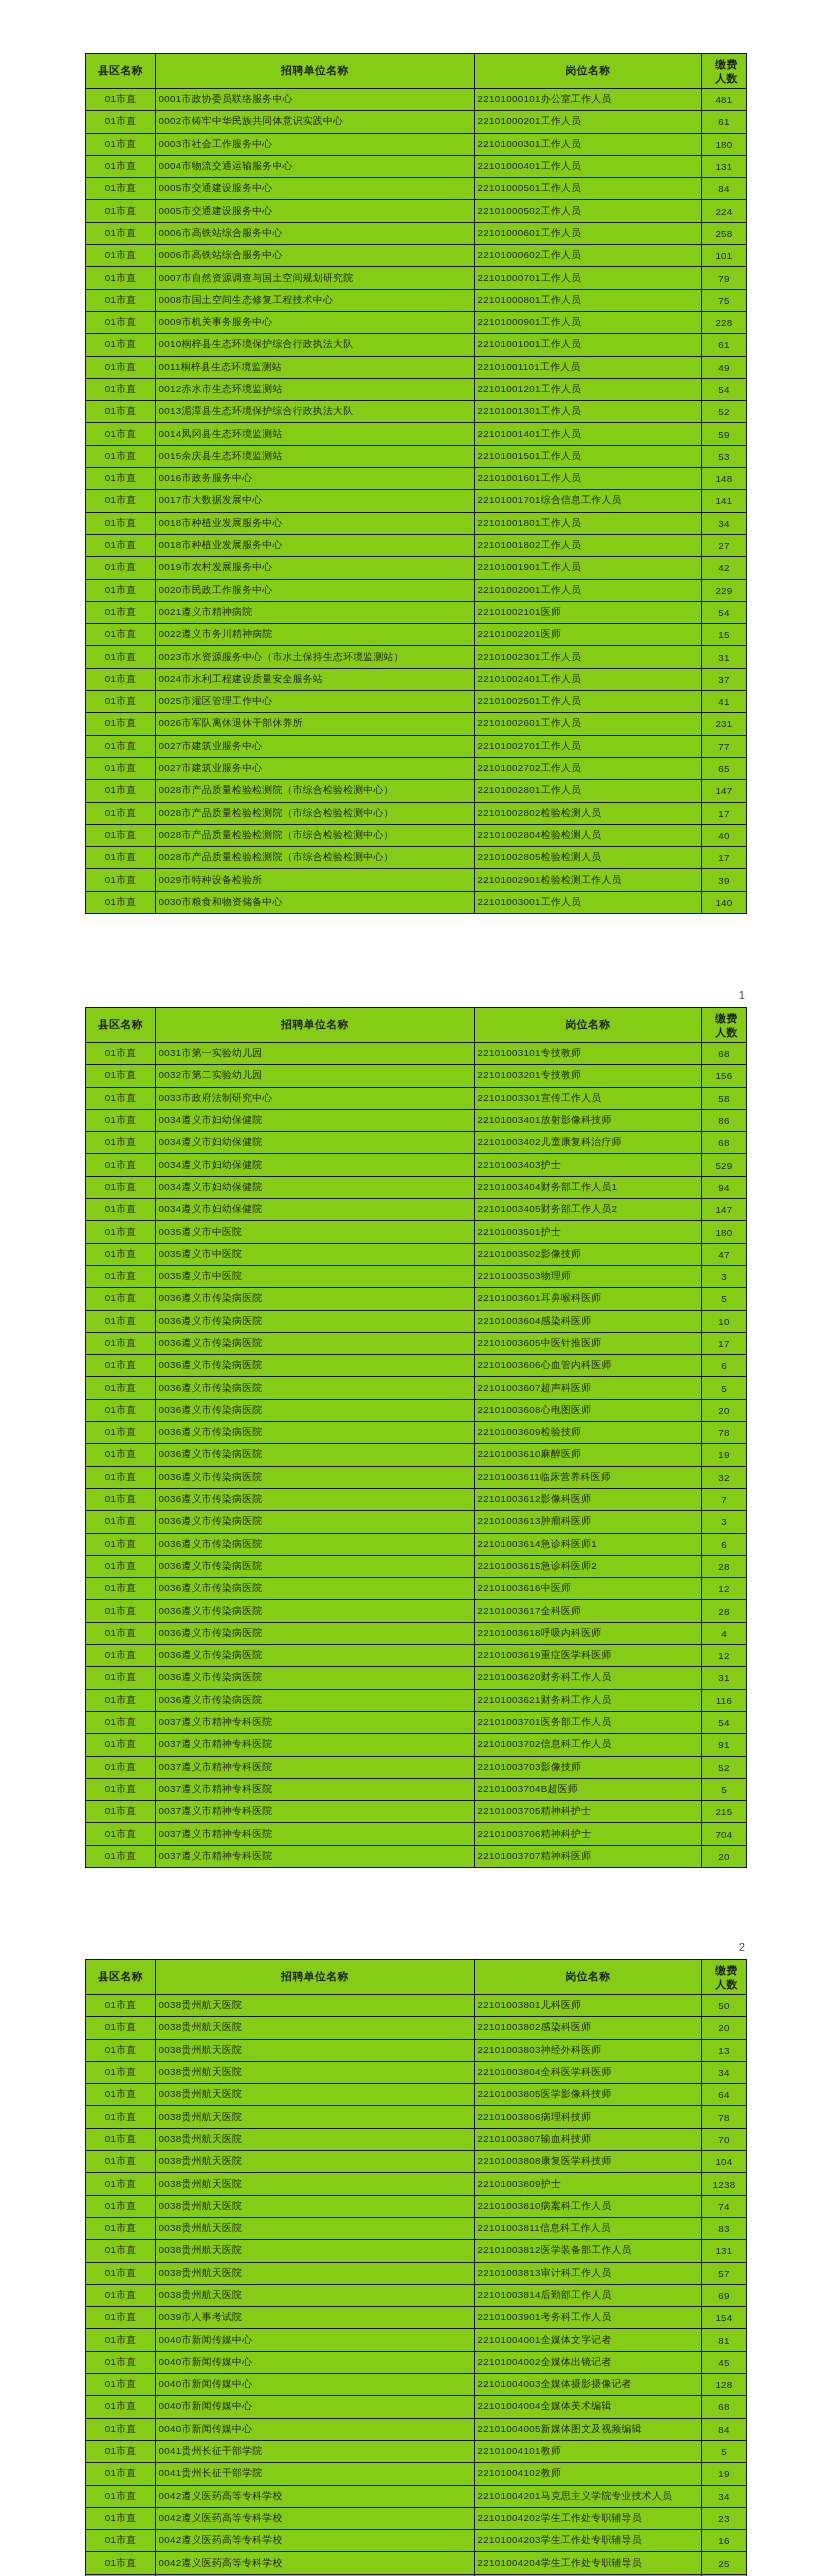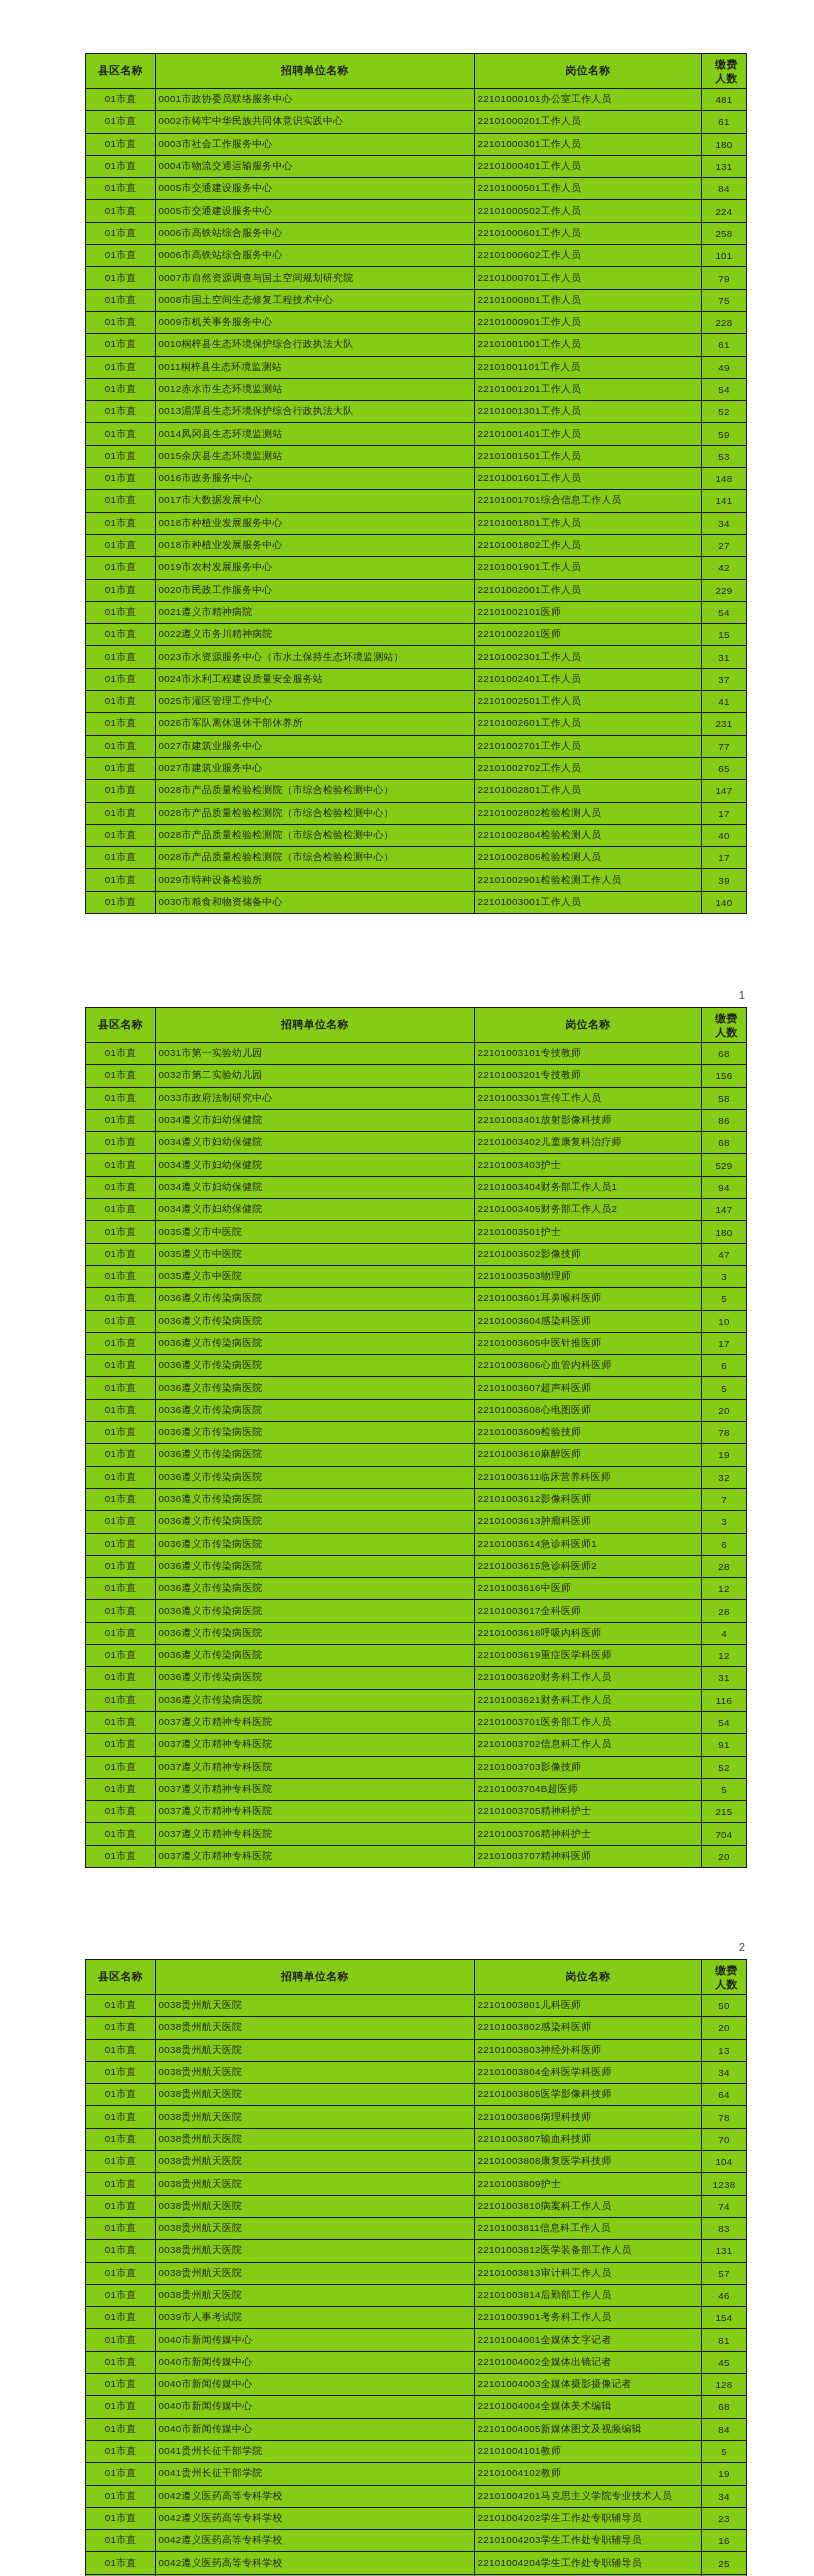--- a/index.html
+++ b/index.html
@@ -641,21 +641,21 @@
         <tr>
           <td class="c-county">01市直</td>
           <td class="c-unit">0038贵州航天医院</td>
           <td class="c-position">22101003813审计科工作人员</td>
           <td class="c-count">57</td>
         </tr>
         <tr>
           <td class="c-county">01市直</td>
           <td class="c-unit">0038贵州航天医院</td>
           <td class="c-position">22101003814后勤部工作人员</td>
-          <td class="c-count">46</td>
+          <td class="c-count">69</td>
         </tr>
         <tr>
           <td class="c-county">01市直</td>
           <td class="c-unit">0039市人事考试院</td>
           <td class="c-position">22101003901考务科工作人员</td>
           <td class="c-count">154</td>
         </tr>
         <tr>
           <td class="c-county">01市直</td>
           <td class="c-unit">0040市新闻传媒中心</td>

